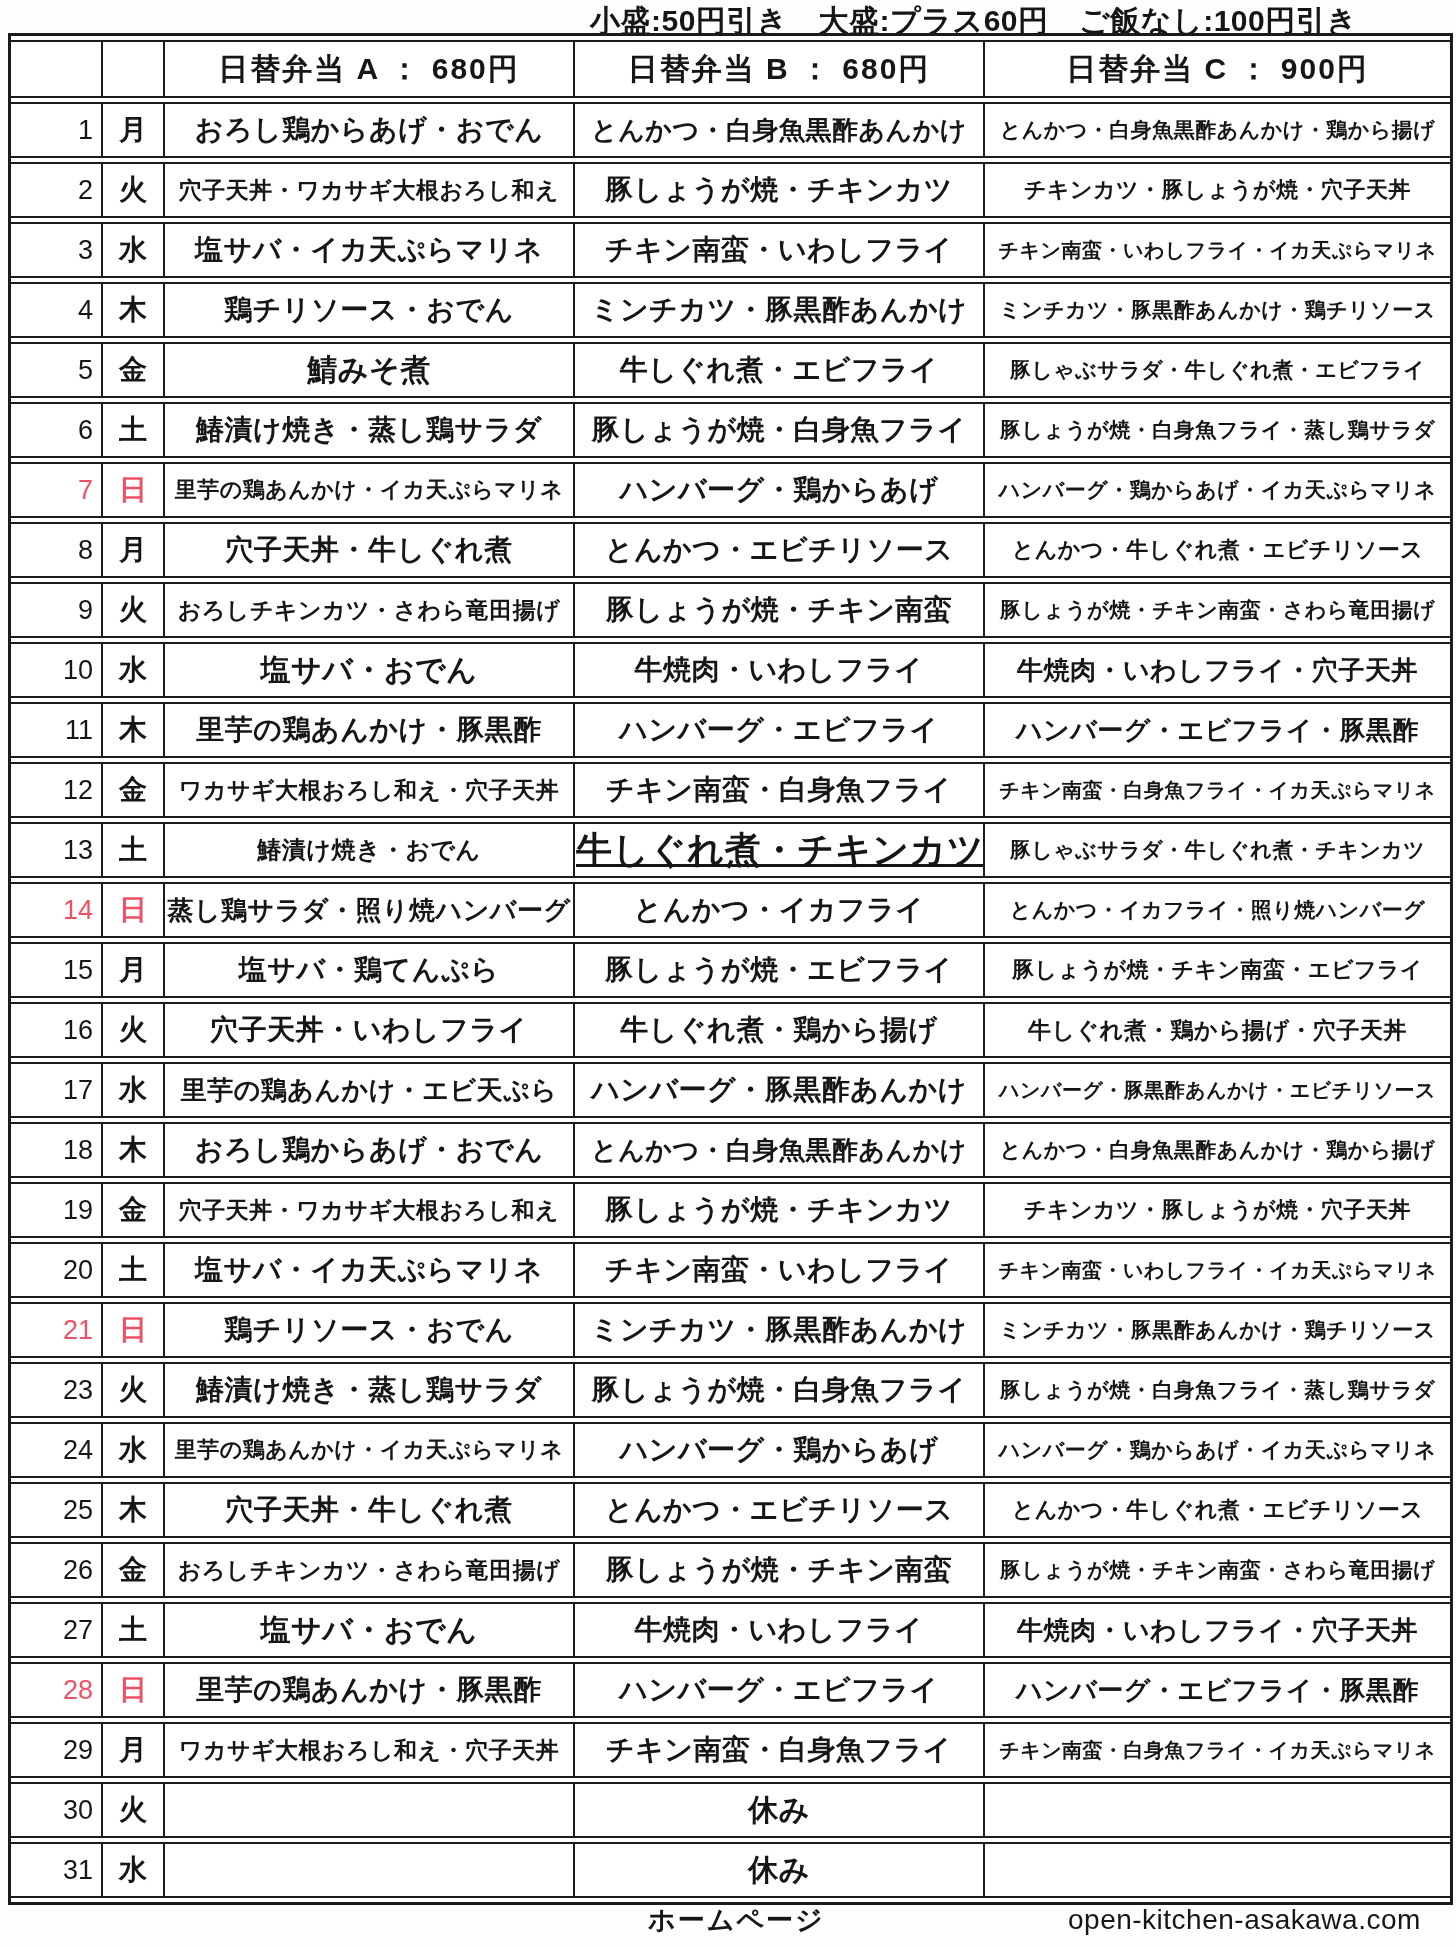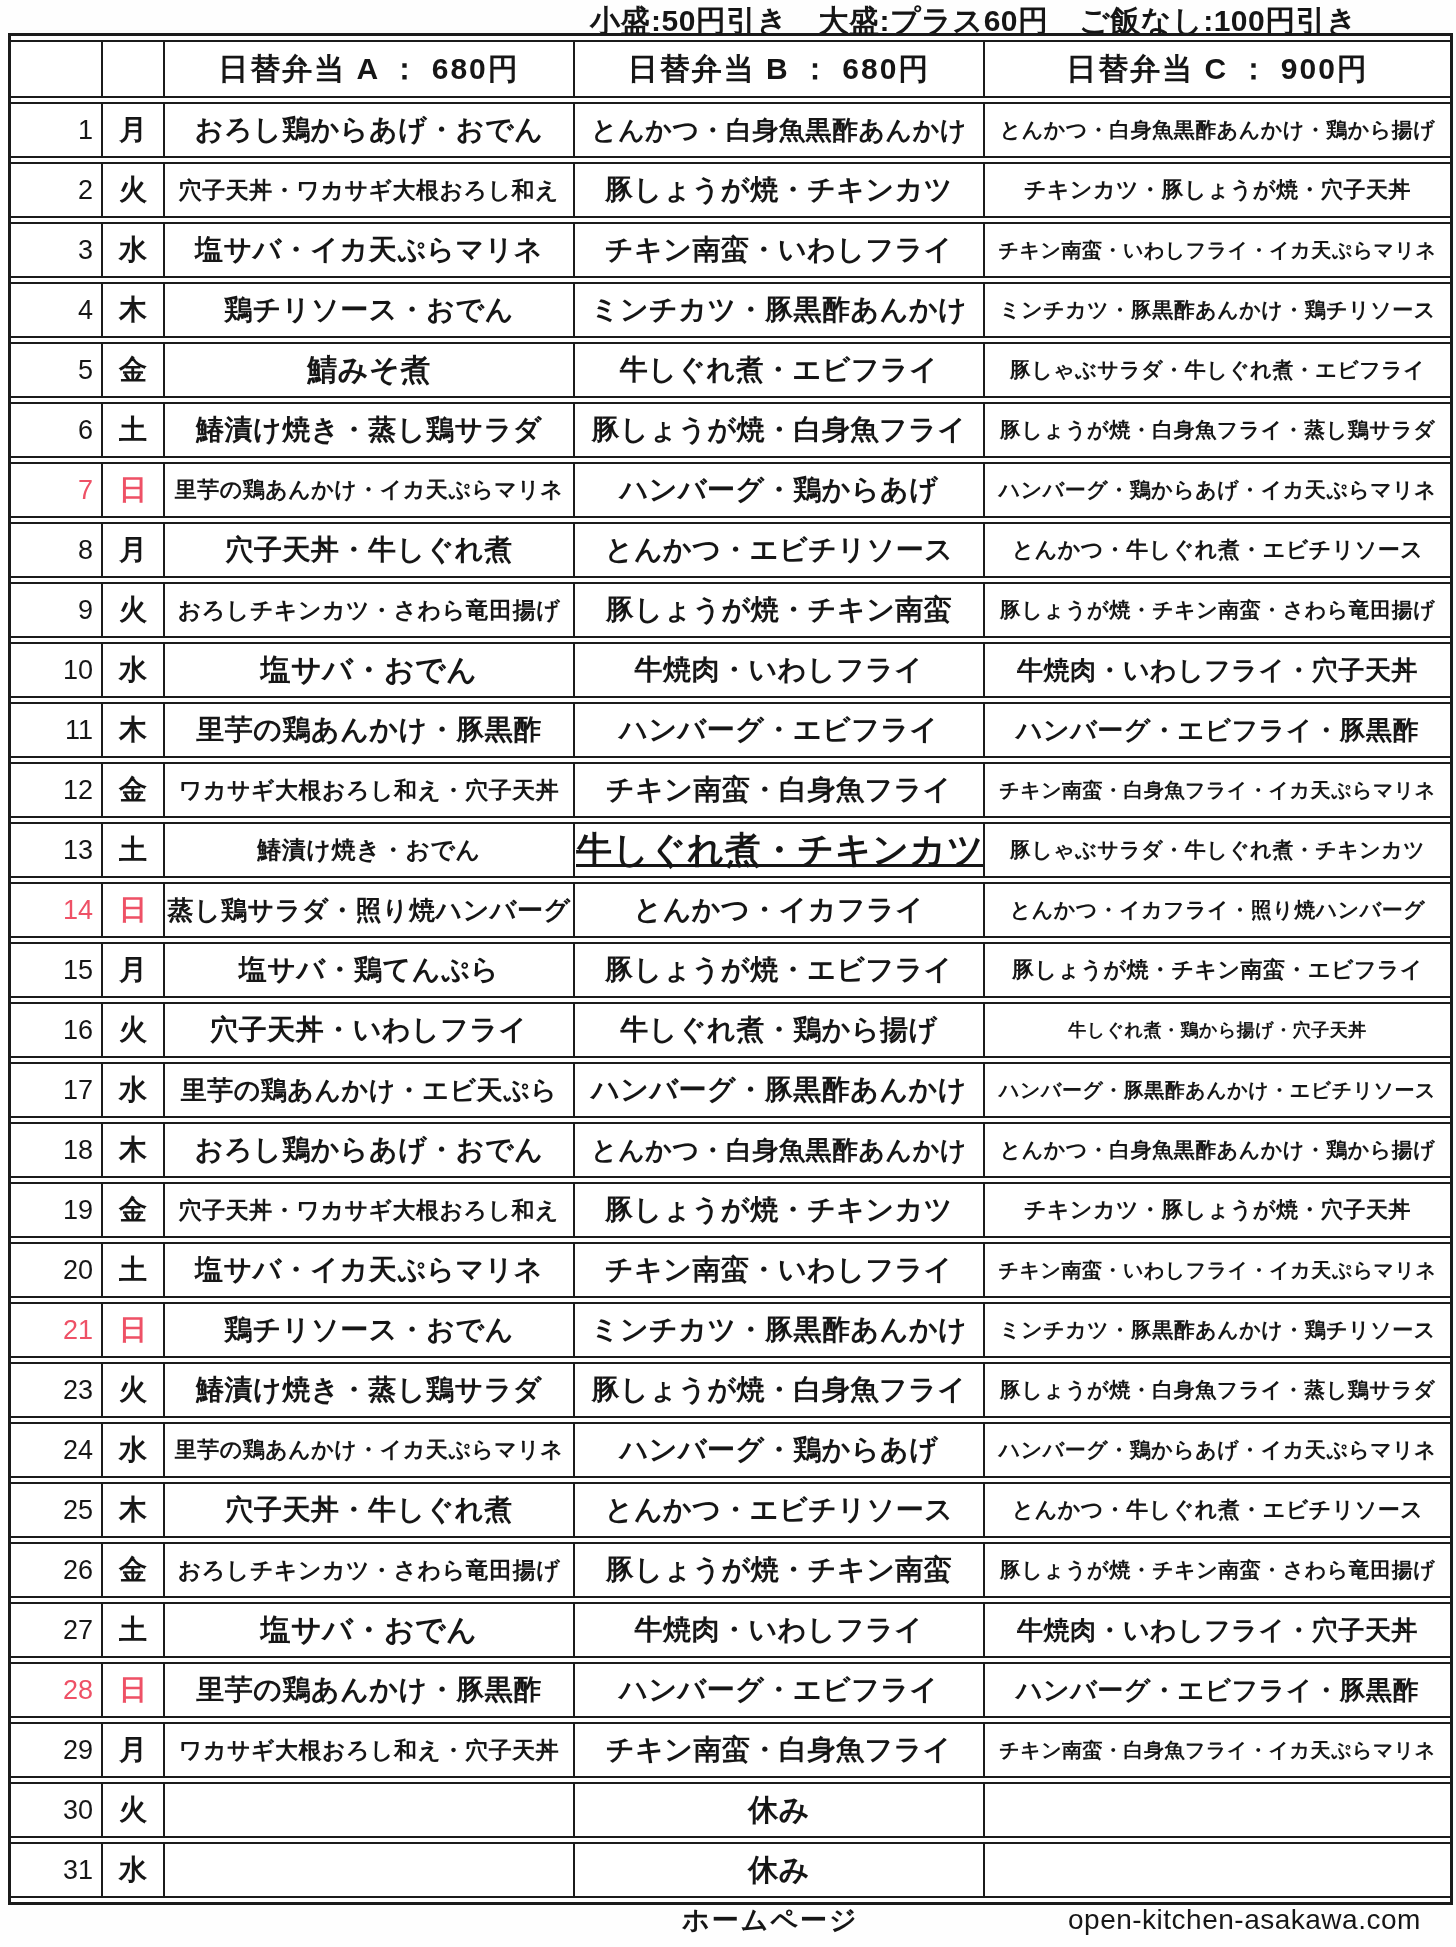--- a/index.html
+++ b/index.html
@@ -25,21 +25,21 @@
     overflow:hidden; white-space:nowrap; vertical-align:middle;
   }
   th:first-child,td:first-child{border-left:none;}
   th{height:52px; font-size:30px; font-weight:700; text-align:center; letter-spacing:2px;}
   td{height:50px;}
   td.day-number{text-align:right; padding-right:8px; font-size:27px; font-weight:500;}
   td.weekday{text-align:center; font-size:28px; font-weight:700;}
   td.menu-a,td.menu-b,td.menu-c{text-align:center; font-weight:700; letter-spacing:0.5px;}
   td.sun{color:var(--sun,#ee5166);}
   .footer-homepage{
-    position:absolute; top:1902px; left:682px;
+    position:absolute; top:1902px; left:648px;
     font-size:27px; font-weight:600; letter-spacing:2px;
   }
   .footer-url{
     position:absolute; top:1904px; left:1068px;
     font-size:28px; font-weight:400; letter-spacing:0.5px;
   }
 </style>
 </head>
 <body>
 
@@ -168,21 +168,21 @@
           <td class="weekday">月</td>
           <td class="menu-a" style="font-size: 28px;">塩サバ・鶏てんぷら</td>
           <td class="menu-b" style="font-size: 28px;">豚しょうが焼・エビフライ</td>
           <td class="menu-c" style="font-size: 22px;">豚しょうが焼・チキン南蛮・エビフライ</td>
         </tr>
         <tr>
           <td class="day-number">16</td>
           <td class="weekday">火</td>
           <td class="menu-a" style="font-size: 28px;">穴子天丼・いわしフライ</td>
           <td class="menu-b" style="font-size: 28px;">牛しぐれ煮・鶏から揚げ</td>
-          <td class="menu-c" style="font-size: 18px;">牛しぐれ煮・鶏から揚げ・穴子天丼</td>
+          <td class="menu-c" style="font-size: 23px;">牛しぐれ煮・鶏から揚げ・穴子天丼</td>
         </tr>
         <tr>
           <td class="day-number">17</td>
           <td class="weekday">水</td>
           <td class="menu-a" style="font-size: 26px;">里芋の鶏あんかけ・エビ天ぷら</td>
           <td class="menu-b" style="font-size: 28px;">ハンバーグ・豚黒酢あんかけ</td>
           <td class="menu-c" style="font-size: 20px;">ハンバーグ・豚黒酢あんかけ・エビチリソース</td>
         </tr>
         <tr>
           <td class="day-number">18</td>

